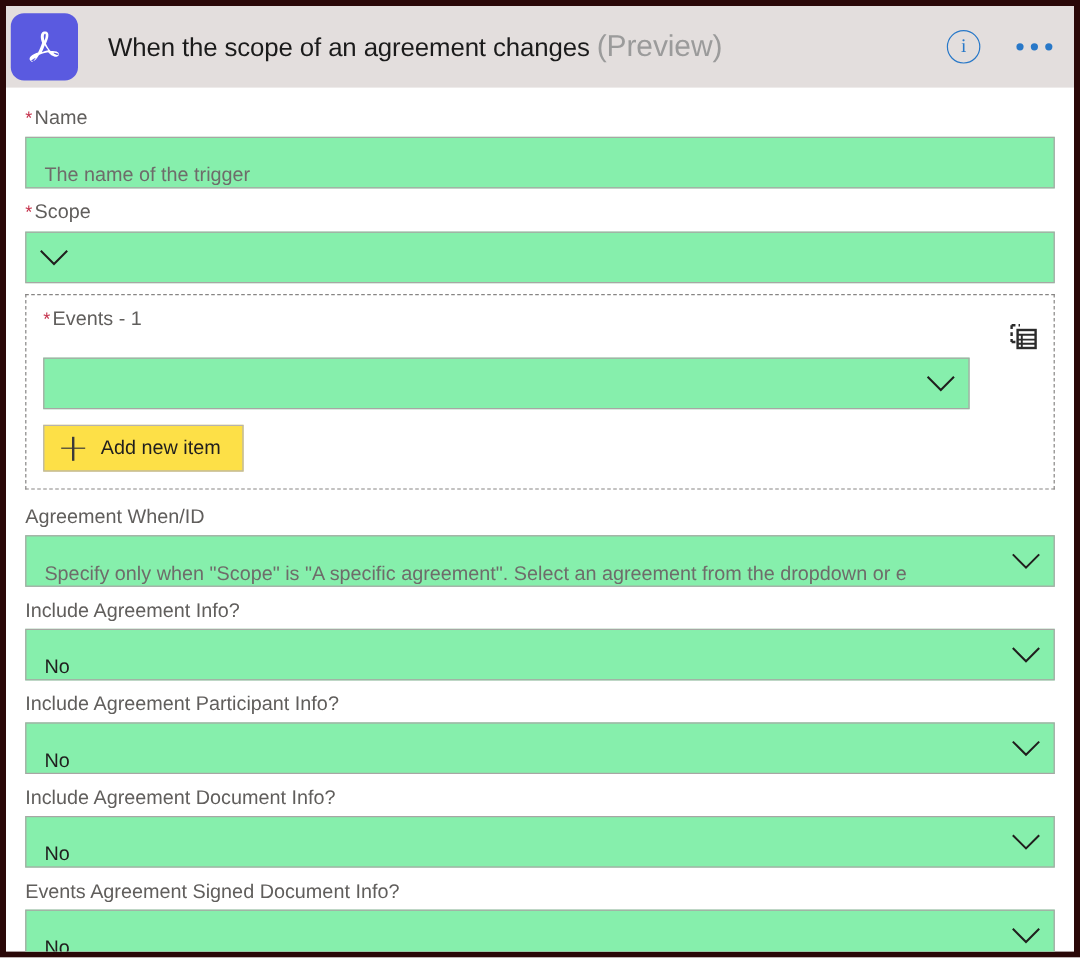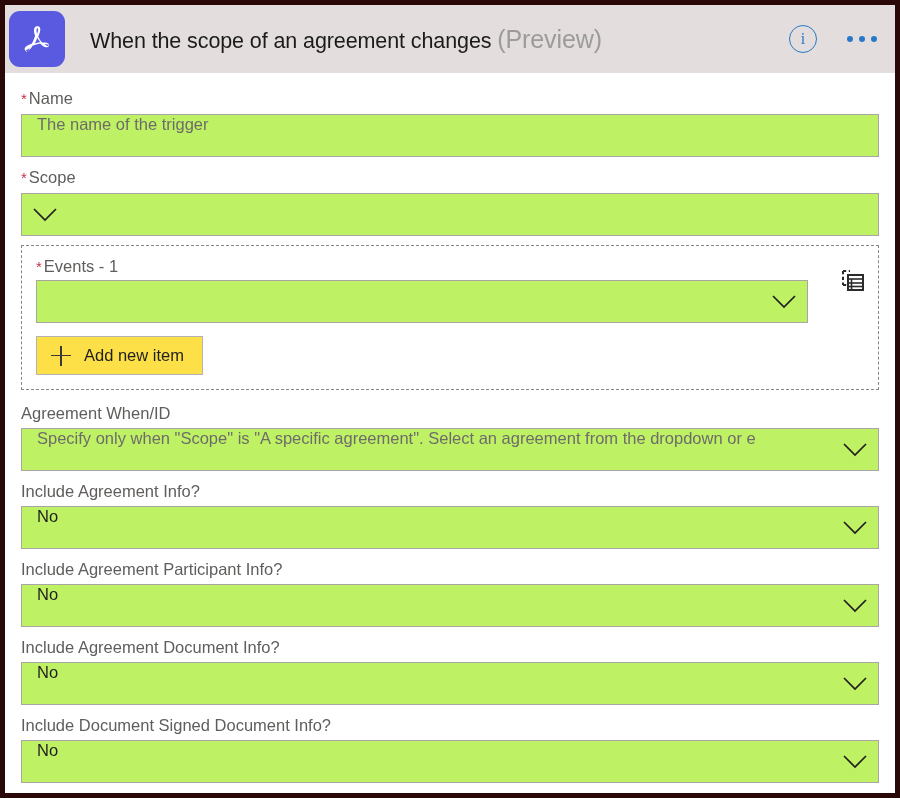--- a/index.html
+++ b/index.html
@@ -110,24 +110,24 @@
   .req {
     color: #c4314b;
     font-size: 15px;
     margin-right: 2px;
   }
 
   .control {
     position: relative;
     height: 43px;
     border: 1px solid #a8a6a4;
-    background: #bef264;
-    box-sizing: border-box;
-    display: flex;
-    align-items: flex-start;
+    background: #86efac;
+    box-sizing: border-box;
+    display: flex;
+    align-items: flex-end;
   }
   .control .value {
     font-size: 16.5px;
     color: #201f1e;
     padding-left: 15px;
     white-space: nowrap;
     overflow: hidden;
     flex: 1 1 auto;
   }
   .control .value.placeholder { color: #6e6c6a; }
@@ -144,21 +144,21 @@
   .chev svg { display: block; }
 
   
   .array-group {
     position: relative;
     border: 1.5px dashed #878584;
     padding: 9px 14px 14px 14px;
     margin-bottom: 12px;
     box-sizing: border-box;
   }
-  .array-group .field-label { margin-bottom: 2px; }
+  .array-group .field-label { margin-bottom: 20px; }
   .array-control {
     width: 772px;
     max-width: 100%;
   }
   .array-mode-icon {
     position: absolute;
     right: 12px;
     top: 22px;
     width: 26px;
     height: 26px;
@@ -331,21 +331,21 @@
         <div class="value">No</div>
         <div class="chev">
           <svg width="24" height="14" viewBox="0 0 24 14" aria-hidden="true">
               <path d="M1 1 L12 12 L23 1" fill="none" stroke="#201f1e" stroke-width="1.7"></path>
             </svg>
         </div>
       </div>
     </div>
 
     <div class="field">
-      <div class="field-label">Include Document Signed Document Info?</div>
+      <div class="field-label">Events Agreement Signed Document Info?</div>
       <div class="control">
         <div class="value">No</div>
         <div class="chev">
           <svg width="24" height="14" viewBox="0 0 24 14" aria-hidden="true">
               <path d="M1 1 L12 12 L23 1" fill="none" stroke="#201f1e" stroke-width="1.7"></path>
             </svg>
         </div>
       </div>
     </div>
 

